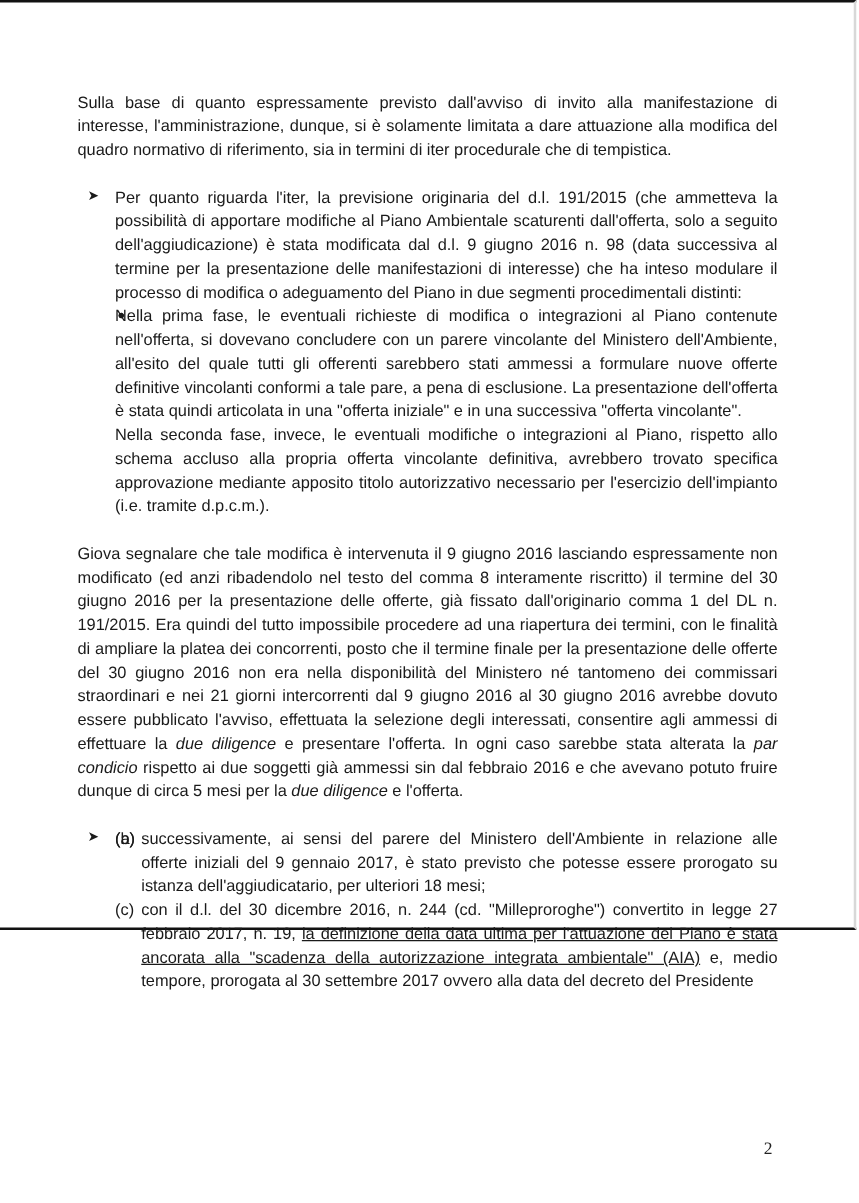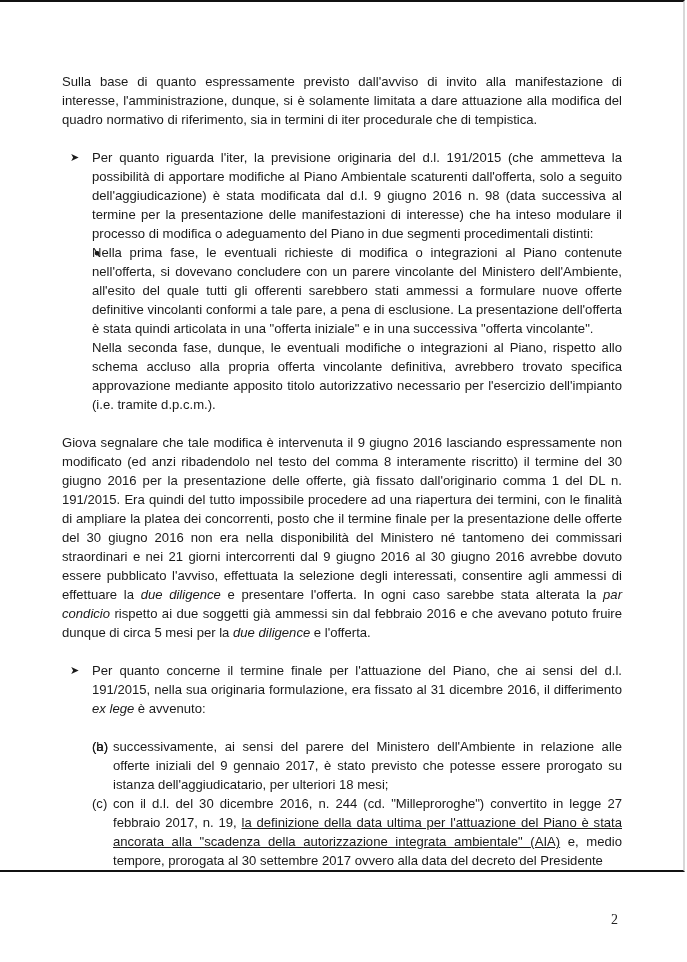--- a/index.html
+++ b/index.html
@@ -12,21 +12,21 @@
       height: 962px;
       position: relative;
       overflow: hidden;
       font-family: "Liberation Sans", sans-serif;
       color: #1a1a1a;
     }
     .page {
       position: absolute;
       left: 0; top: 0;
       width: 685px;
-      height: 872px;
+      height: 744px;
       background: #ffffff;
       border-top: 2px solid #111;
       border-bottom: 2px solid #111;
       border-right: 2px solid #d8d8d8;
       box-sizing: border-box;
     }
     .content {
       position: absolute;
       left: 62px;
       top: 70px;
@@ -107,28 +107,27 @@
       <p>Per quanto riguarda l'iter, la previsione originaria del d.l. 191/2015 (che ammetteva la possibilità di apportare modifiche al Piano Ambientale scaturenti dall'offerta, solo a seguito dell'aggiudicazione) è stata modificata dal d.l. 9 giugno 2016 n. 98 (data successiva al termine per la presentazione delle manifestazioni di interesse) che ha inteso modulare il processo di modifica o adeguamento del Piano in due segmenti procedimentali distinti:</p>
       <ul class="bullets">
         <li>
           <span class="dot">●</span>
         </li>
         <li>
           <span class="dot">●</span>
         </li>
       </ul>
       <p class="sub-p">Nella prima fase, le eventuali richieste di modifica o integrazioni al Piano contenute nell'offerta, si dovevano concludere con un parere vincolante del Ministero dell'Ambiente, all'esito del quale tutti gli offerenti sarebbero stati ammessi a formulare nuove offerte definitive vincolanti conformi a tale pare, a pena di esclusione. La presentazione dell'offerta è stata quindi articolata in una "offerta iniziale" e in una successiva "offerta vincolante".</p>
-      <p class="sub-p">Nella seconda fase, dunque, le eventuali modifiche o integrazioni al Piano, rispetto allo schema accluso alla propria offerta vincolante definitiva, avrebbero trovato specifica approvazione mediante apposito titolo autorizzativo necessario per l'esercizio dell'impianto (i.e. tramite d.p.c.m.).</p>
+      <p class="sub-p">Nella seconda fase, invece, le eventuali modifiche o integrazioni al Piano, rispetto allo schema accluso alla propria offerta vincolante definitiva, avrebbero trovato specifica approvazione mediante apposito titolo autorizzativo necessario per l'esercizio dell'impianto (i.e. tramite d.p.c.m.).</p>
     </div>
 
     <p class="para"><span>Giova segnalare che tale modifica è intervenuta il 9 giugno 2016 lasciando espressamente non modificato (ed anzi ribadendolo nel testo del comma 8 interamente riscritto) il termine del 30 giugno 2016 per la presentazione delle offerte, già fissato dall'originario comma 1 del DL n. 191/2015. Era quindi del tutto impossibile procedere ad una riapertura dei termini, con le finalità di ampliare la platea dei concorrenti, posto che il termine finale per la presentazione delle offerte del 30 giugno 2016 non era nella disponibilità del Ministero né tantomeno dei commissari straordinari e nei 21 giorni intercorrenti dal 9 giugno 2016 al 30 giugno 2016 avrebbe dovuto essere pubblicato l'avviso, effettuata la selezione degli interessati, consentire agli ammessi di effettuare la </span><em>due diligence</em><span> e presentare l'offerta. In ogni caso sarebbe stata alterata la </span><em>par condicio</em><span> rispetto ai due soggetti già ammessi sin dal febbraio 2016 e che avevano potuto fruire dunque di circa 5 mesi per la </span><em>due diligence</em><span> e l'offerta.</span></p>
 
     <div class="arrow-block">
       <span class="arrow">➤</span>
-      <p><span>Per quanto concerne il termine finale per l'attuazione del Piano, che ai sensi del d.l. 191/2015, nella sua originaria formulazione, era fissato al 31 dicembre 2016, il differimento </span><em>ex lege</em><span> è avvenuto:</span></p>
       <ol class="alpha">
         <li>
           <span class="mark">(a)</span>
         </li>
         <li>
           <span class="mark">(b)</span>
           <span>successivamente, ai sensi del parere del Ministero dell'Ambiente in relazione alle offerte iniziali del 9 gennaio 2017, è stato previsto che potesse essere prorogato su istanza dell'aggiudicatario, per ulteriori 18 mesi;</span>
         </li>
         <li>
           <span class="mark">(c)</span>

